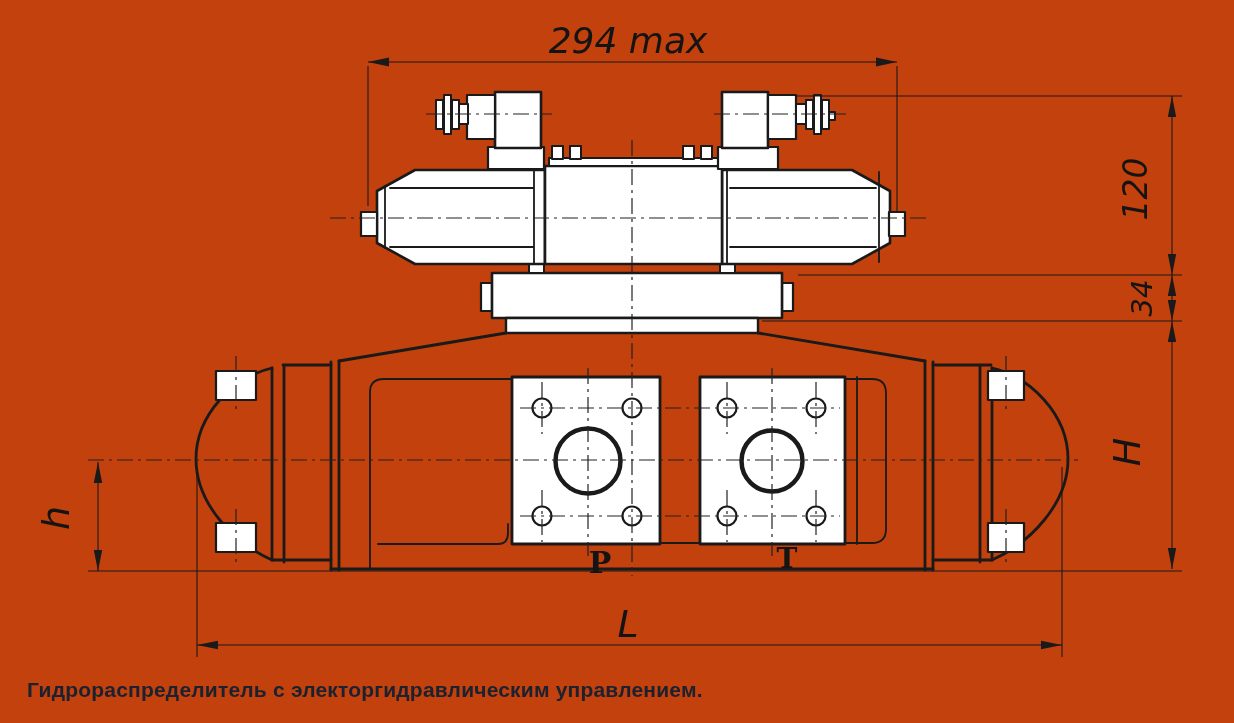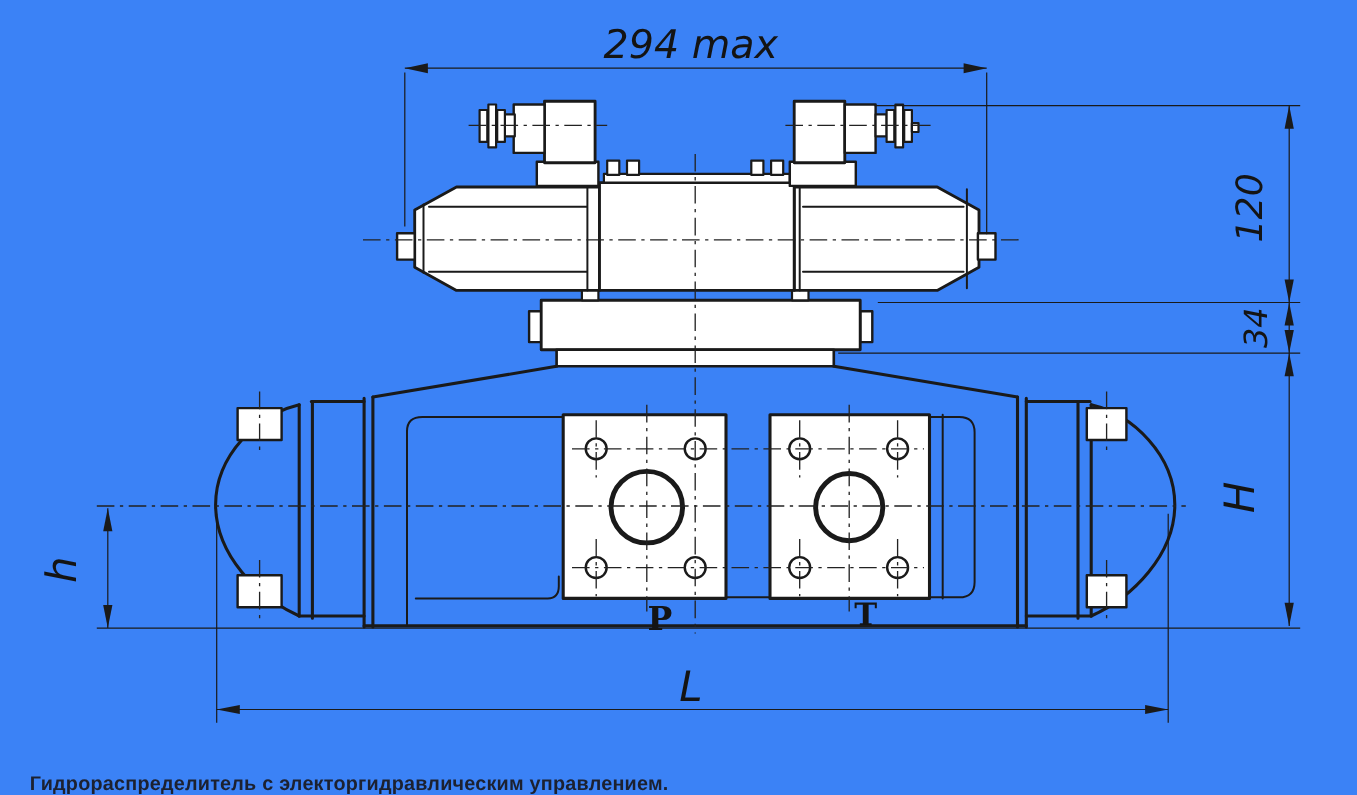--- a/index.html
+++ b/index.html
@@ -1,20 +1,20 @@
 <!DOCTYPE html>
 <html><head>
 <meta charset="utf-8">
 <style>
   html,body{margin:0;padding:0;background:#ffffff;}
-  .stage{position:relative;width:1234px;height:723px;background:#3b82f6;overflow:hidden;
+  .stage{position:relative;width:1234px;height:723px;background:#c2410c;overflow:hidden;
          font-family:"DejaVu Sans",sans-serif;text-decoration:underline;}
   svg{position:absolute;left:0;top:0;}
-  .caption{position:absolute;left:27px;top:702px;font-family:"Liberation Sans",sans-serif;
-           font-weight:700;font-size:18px;color:#1c2130;letter-spacing:.2px;}
+  .caption{position:absolute;left:27px;top:678px;font-family:"Liberation Sans",sans-serif;
+           font-weight:700;font-size:21px;color:#1c2130;letter-spacing:.2px;}
   .dim-txt{font-family:"DejaVu Sans",sans-serif;font-style:italic;fill:#141414;}
   .port-txt{font-family:"DejaVu Serif",serif;font-weight:700;fill:#141414;}
 </style>
 </head>
 <body>
 
 <div class="stage">
   <svg width="1234" height="723" viewBox="0 0 1234 723">
 
     <g stroke="#1a1a1a" stroke-width="2.8" fill="none" stroke-linecap="round" stroke-linejoin="round">

